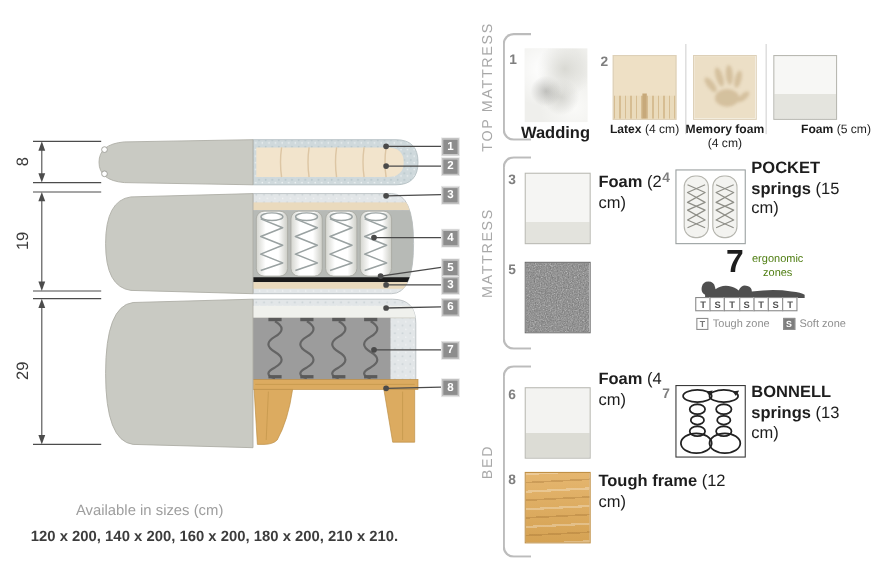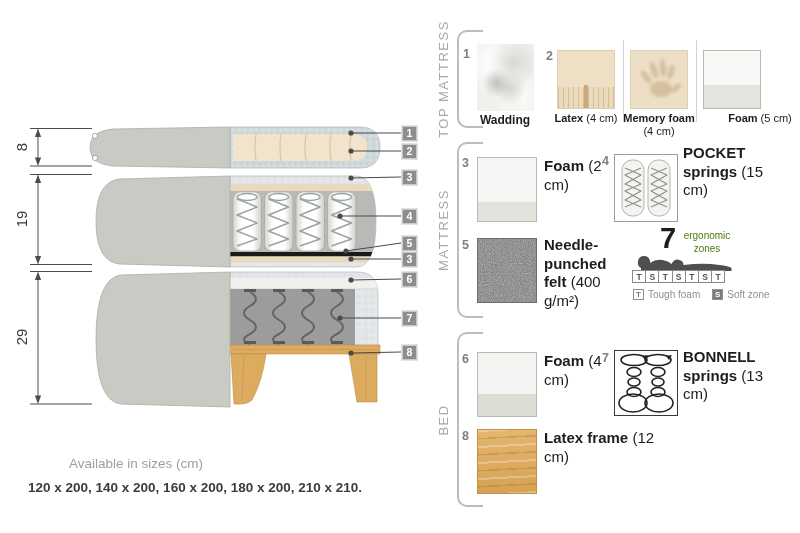--- a/index.html
+++ b/index.html
@@ -48,21 +48,21 @@
   .foam-split-70 { background:linear-gradient(#f5f5f3 0 70%, #e3e3dd 70% 100%); }
   .foam-split-65 { background:linear-gradient(#f3f3f1 0 65%, #dcdcd5 65% 100%); }
 
   .wood-tx { background:
       repeating-linear-gradient(177deg, rgba(255,255,255,.28) 0 2px, rgba(255,255,255,0) 2px 8px,
         rgba(146,98,38,.28) 8px 9.5px, rgba(146,98,38,0) 9.5px 16px),
       linear-gradient(180deg,#e5b66f,#d5a253);
       border:1px solid #c09045; }
 
   .under-label { position:absolute; text-align:center; font-size:11px; line-height:13px; color:#1d1d1d; }
-  .under-label.big { font-size:12px; font-weight:bold; }
+  .under-label.big { font-size:15px; font-weight:bold; }
   .side-label { position:absolute; font-size:15px; line-height:18.5px; color:#1d1d1d; }
   .side-label b, .under-label b { font-weight:bold; }
 
   .vdiv { position:absolute; width:1px; background:#d2d2d2; }
 
   
   .big7 { position:absolute; font-size:29px; font-weight:bold; color:#1d1d1d; }
   .ergo-label { position:absolute; text-align:center; font-size:10px; line-height:12.5px; color:#4d7c0f; }
   .zones-row { position:absolute; display:flex; }
   .zbox { width:14.2px; height:13px; border:1px solid #8a8a8a; margin-left:-1px;
@@ -336,55 +336,51 @@
       <defs>
         <filter id="feltNoise" x="0" y="0" width="100%" height="100%">
           <feTurbulence type="fractalNoise" baseFrequency="0.9" numOctaves="4" seed="7"></feTurbulence>
           <feColorMatrix type="saturate" values="0"></feColorMatrix>
         </filter>
       </defs>
       <rect width="58" height="63" fill="#777777"></rect>
       <rect width="58" height="63" filter="url(#feltNoise)" opacity="0.85"></rect>
     </svg>
   </div>
-  <div class="side-label" style="left:544px;top:236px;width:82px">
-    <b>Needle-punched felt</b>
-    <span>(400 g/m²)</span>
-  </div>
 
   <div class="big7" style="left:660px;top:222px">7</div>
   <div class="ergo-label" style="left:677px;top:230px;width:60px">
     <div>ergonomic</div>
     <div>zones</div>
   </div>
   <svg style="position:absolute;left:633px;top:250px" width="99" height="21" viewBox="0 0 99 21">
     <path fill="#4f4f4f" d="M8 18 q-4 -2 -3 -7 q1 -5 6 -5 q5 0 6 5 l0.5 2 q5 -4 12 -3 q6 1 9 4 q3 -6 8 -4 q4 1 4 5 l10 -1 q14 -1 26 1 q9 1 12 3 l0 3 L8 21 Z"></path>
   </svg>
   <div class="zones-row" style="left:633px;top:270px">
     <span class="zbox">T</span>
     <span class="zbox">S</span>
     <span class="zbox">T</span>
     <span class="zbox">S</span>
     <span class="zbox">T</span>
     <span class="zbox">S</span>
     <span class="zbox">T</span>
   </div>
   <div class="zone-legend" style="left:633px;top:289px">
     <span class="zkey t">T</span>
-    <span>Tough foam</span>
+    <span>Tough zone</span>
     <span class="zkey s">S</span>
     <span>Soft zone</span>
   </div>
 
   <div class="bracket" style="top:332px;height:175px"></div>
   <div class="vlabel" style="left:443px;top:420px">BED</div>
 
   <div class="tnum" style="left:462px;top:352px">6</div>
   <div class="thumb foam-tx foam-split-65" style="left:477px;top:352px;width:60px;height:65px"></div>
-  <div class="side-label" style="left:544px;top:352px;width:70px">
+  <div class="side-label" style="left:544px;top:336px;width:70px">
     <b>Foam</b>
     <span>(4 cm)</span>
   </div>
 
   <div class="tnum" style="left:602px;top:351px">7</div>
   <div class="thumb" style="left:614px;top:350px;width:64px;height:66px;border:1.5px solid #3a3a3a;background:#fff">
     <svg width="61" height="63" viewBox="0 0 61 63">
       <g fill="none" stroke="#222" stroke-width="1.6">
         <ellipse cx="19" cy="9" rx="13" ry="5.5"></ellipse>
         <ellipse cx="19" cy="21" rx="7" ry="4.5"></ellipse>
@@ -404,20 +400,20 @@
     </svg>
   </div>
   <div class="side-label" style="left:683px;top:348px;width:92px">
     <b>BONNELL springs</b>
     <span>(13 cm)</span>
   </div>
 
   <div class="tnum" style="left:462px;top:429px">8</div>
   <div class="thumb wood-tx" style="left:477px;top:429px;width:60px;height:65px"></div>
   <div class="side-label" style="left:544px;top:429px;width:125px">
-    <b>Latex frame</b>
+    <b>Tough frame</b>
     <span>(12 cm)</span>
   </div>
 
   <div class="sizes-title" style="left:69px;top:456px">Available in sizes (cm)</div>
   <div class="sizes-values" style="left:28px;top:480px">120 x 200, 140 x 200, 160 x 200, 180 x 200, 210 x 210.</div>
 
 </div>
 
 </body></html>

